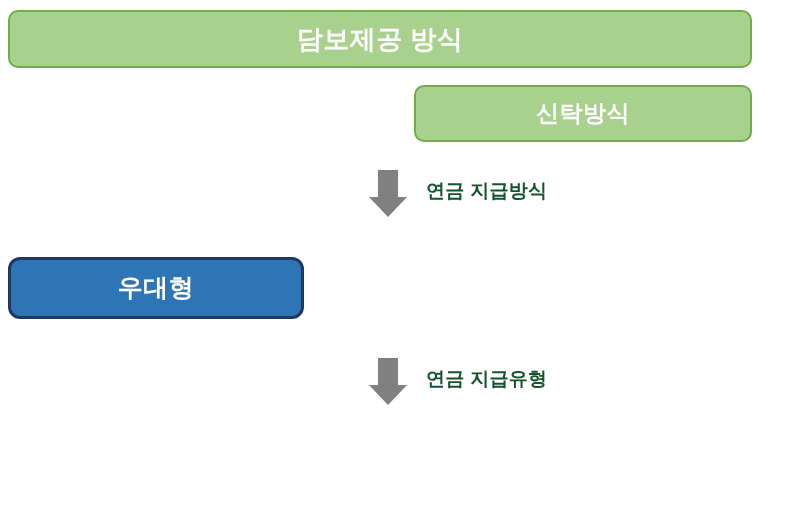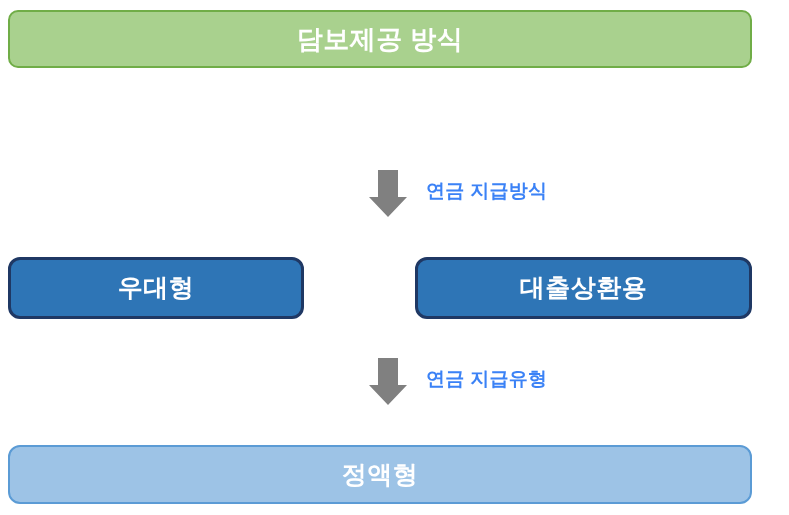--- a/index.html
+++ b/index.html
@@ -113,59 +113,56 @@
     left: 369px;
     top: 358px;
   }
   .arrow-svg {
     display: block;
   }
   .connector-label {
     margin-left: 19px;
     font-size: 19px;
     font-weight: bold;
-    color: #3b82f6;
+    color: #14532d;
     white-space: nowrap;
     letter-spacing: 0.3px;
     position: relative;
     top: -3px;
   }
 </style>
 </head>
 <body>
 
 <div id="diagram">
 
   <div class="node node-green row1">
     <span>담보제공 방식</span>
   </div>
 
+  <div class="node node-green row2-right">
+    <span>신탁방식</span>
+  </div>
 
   <div class="connector connector-1">
     <span>
       <svg class="arrow-svg" width="38" height="47" viewBox="0 0 38 47" xmlns="http://www.w3.org/2000/svg" aria-hidden="true">
         <polygon points="9,0 29,0 29,27 38,27 19,47 0,27 9,27" fill="#808080"></polygon>
       </svg>
     </span>
     <span class="connector-label">연금 지급방식</span>
   </div>
 
   <div class="node node-blue row3-left">
     <span>우대형</span>
   </div>
-  <div class="node node-blue row3-right">
-    <span>대출상환용</span>
-  </div>
 
   <div class="connector connector-2">
     <span>
       <svg class="arrow-svg" width="38" height="47" viewBox="0 0 38 47" xmlns="http://www.w3.org/2000/svg" aria-hidden="true">
         <polygon points="9,0 29,0 29,27 38,27 19,47 0,27 9,27" fill="#808080"></polygon>
       </svg>
     </span>
     <span class="connector-label">연금 지급유형</span>
   </div>
 
-  <div class="node node-lightblue row4">
-    <span>정액형</span>
-  </div>
 
 </div>
 
 </body></html>

